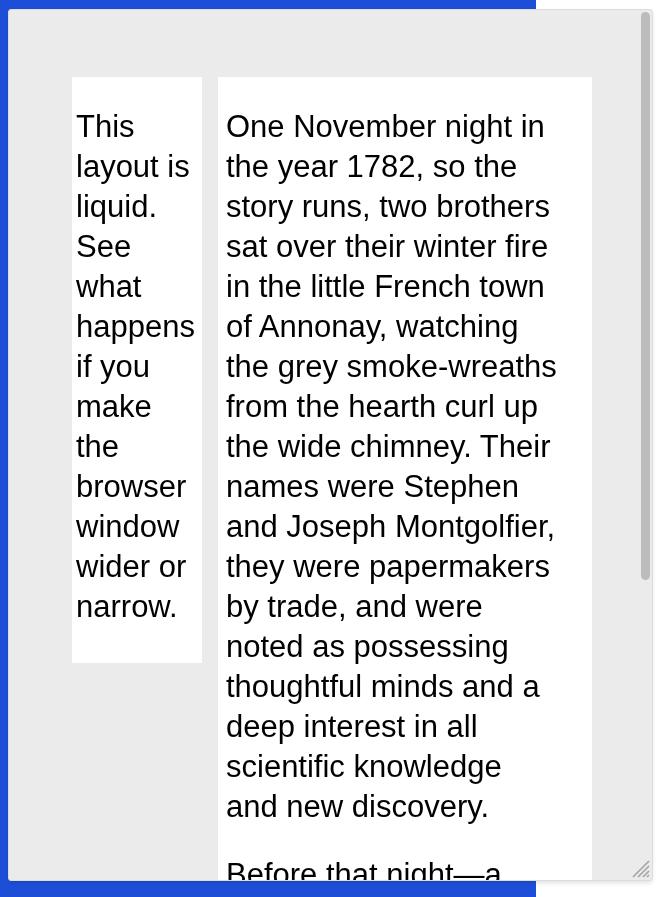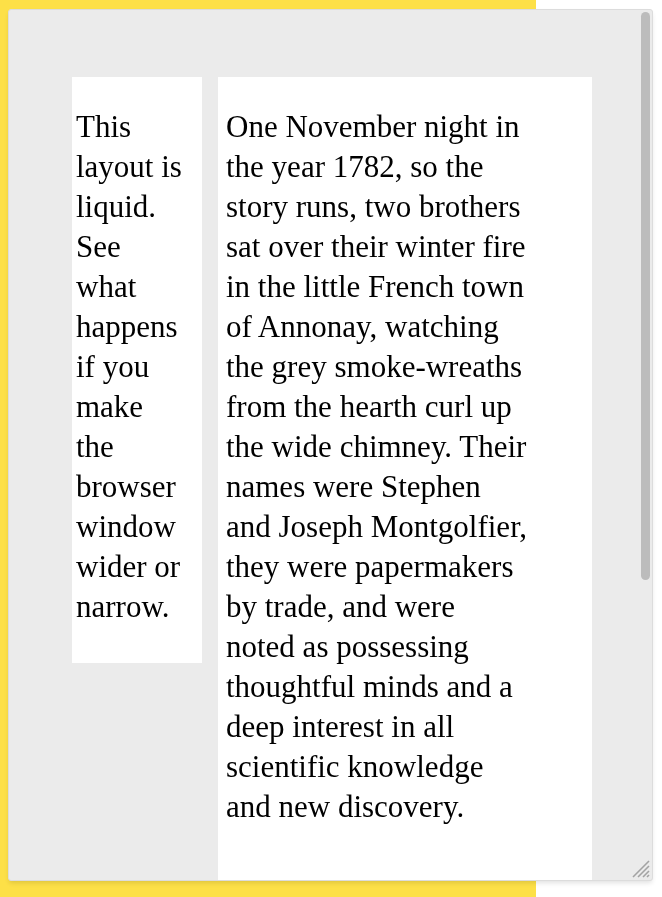--- a/index.html
+++ b/index.html
@@ -4,22 +4,21 @@
 <style>
   * { margin: 0; padding: 0; box-sizing: border-box; }
   html, body {
     width: 662px; height: 897px;
     overflow: hidden;
     font-family: "Liberation Sans", sans-serif;
   }
   .page {
     position: relative;
     width: 536px; height: 897px;
-    background: #fde047;
-    font-family: Liberation Serif, serif;
+    background: #1d4ed8;
   }
   .frame {
     position: absolute;
     left: 8px; top: 9px;
     width: 645px; height: 872px;
     background: #ebebeb;
     border: 1px solid #dcdcdc;
     border-radius: 3px;
     box-shadow: 0 3px 5px -1px rgba(0,0,0,0.12);
     overflow: hidden;
@@ -97,20 +96,21 @@
 the wide chimney. Their
 names were Stephen
 and Joseph Montgolfier,
 they were papermakers
 by trade, and were
 noted as possessing
 thoughtful minds and a
 deep interest in all
 scientific knowledge
 and new discovery.</p>
+      <p>Before that night—a</p>
     </div>
 
     <div class="scrollbar-thumb"></div>
 
     <div class="resize-grip">
       <svg width="19" height="19" viewBox="0 0 19 19">
         <g stroke="#a3a3a3" stroke-width="1.6" fill="none">
           <line x1="2" y1="18" x2="18" y2="2"></line>
           <line x1="7" y1="18" x2="18" y2="7"></line>
           <line x1="12" y1="18" x2="18" y2="12"></line>

